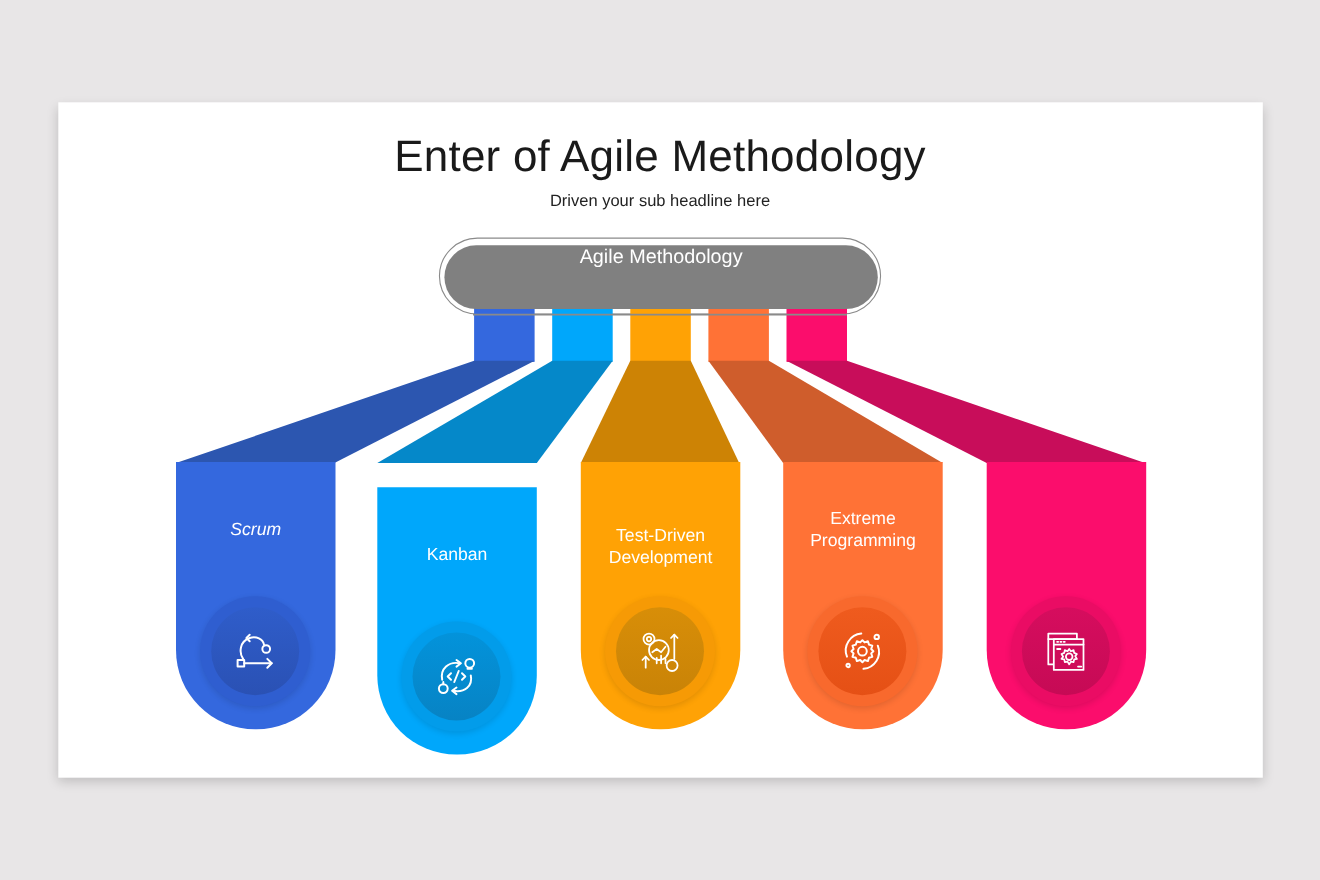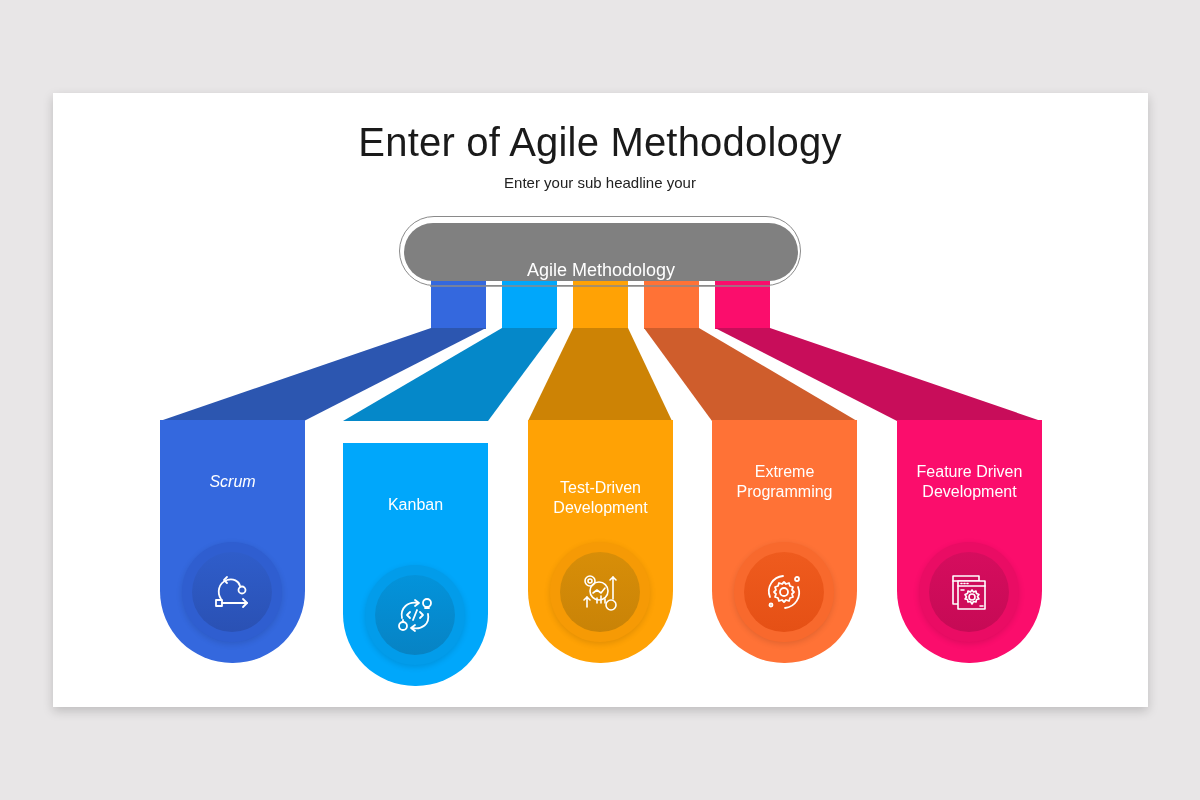--- a/index.html
+++ b/index.html
@@ -19,21 +19,21 @@
     position:absolute; left:0; top:174px; width:1200px; text-align:center;
     font-size:15px; color:#222;
   }
   .pill-outer {
     position:absolute; left:399px; top:216px; width:402px; height:70px;
     border:1.5px solid #8a8a8a; border-radius:36px; box-sizing:border-box; background:#fff;
   }
   .pill-inner {
     position:absolute; left:404px; top:223px; width:394px; height:58px;
     background:#808080; border-radius:30px; color:#fff;
-    display:flex; align-items:flex-end; justify-content:center; font-size:18px;
+    display:flex; align-items:flex-start; justify-content:center; font-size:18px;
     z-index:3;
   }
   svg.ribbons { position:absolute; left:0; top:0; z-index:2; }
   .card {
     position:absolute; top:420px; width:145px; height:243px;
     border-radius:0 0 72px 72px; z-index:4;
   }
   .card-label {
     position:absolute; left:0; width:100%; text-align:center; color:#fff;
     font-size:16px; line-height:20px;
@@ -46,21 +46,21 @@
     display:flex; align-items:center; justify-content:center;
   }
   .core svg { width:46px; height:46px; }
 </style>
 </head>
 <body>
 
 <div class="slide"></div>
 
 <div class="title">Enter of Agile Methodology</div>
-<div class="subtitle">Enter your sub headline your</div>
+<div class="subtitle">Driven your sub headline here</div>
 
 <div class="pill-outer"></div>
 
 <svg class="ribbons" width="1200" height="800">
 
   <rect x="431" y="279" width="55" height="50" fill="#3468de"></rect>
   <rect x="502" y="279" width="55" height="50" fill="#00a7fb"></rect>
   <rect x="573" y="279" width="55" height="50" fill="#ffa205"></rect>
   <rect x="644" y="279" width="55" height="50" fill="#ff7236"></rect>
   <rect x="715" y="279" width="55" height="50" fill="#fb0d6c"></rect>
@@ -145,21 +145,20 @@
         <path d="M9 28 C5 18 12 8 22 7"></path>
         <path d="M37 18 C41 28 34 38 24 39"></path>
         <circle cx="36" cy="10" r="2"></circle>
           <circle cx="10" cy="36" r="1.5"></circle>
       </svg>
     </div>
   </div>
 </div>
 
 <div class="card" style="left:897px;background:#fb0d6c;">
-  <div class="card-label" style="top:42px;width:135px;left:5px;">Feature Driven Development</div>
   <div class="ring" style="background:#ea0c64;box-shadow:0 2px 6px rgba(0,0,0,0.12);">
     <div class="core" style="background:linear-gradient(180deg,#d60d5e,#c60a55);">
       <svg viewBox="0 0 46 46" fill="none" stroke="#fff" stroke-width="1.6" stroke-linecap="round" stroke-linejoin="round">
         <rect x="7" y="7" width="26" height="28"></rect>
         <path d="M7 12 L33 12"></path>
         <rect x="12" y="12" width="27" height="28" fill="#cf0c5a"></rect>
         <path d="M12 17 L39 17"></path>
         <path d="M15 14.5 L16 14.5 M18 14.5 L19 14.5 M21 14.5 L22 14.5"></path>
         <circle cx="26" cy="28" r="3"></circle>
         <path d="M26 21 L27.5 23 L30 22 L30.5 24.5 L33 25.5 L31.5 27.5 L33 30 L30.5 30.5 L30 33 L27.5 32.5 L26 35 L24.5 32.5 L22 33 L21.5 30.5 L19 30 L20.5 28 L19 25.5 L21.5 24.5 L22 22 L24.5 23 Z"></path>

